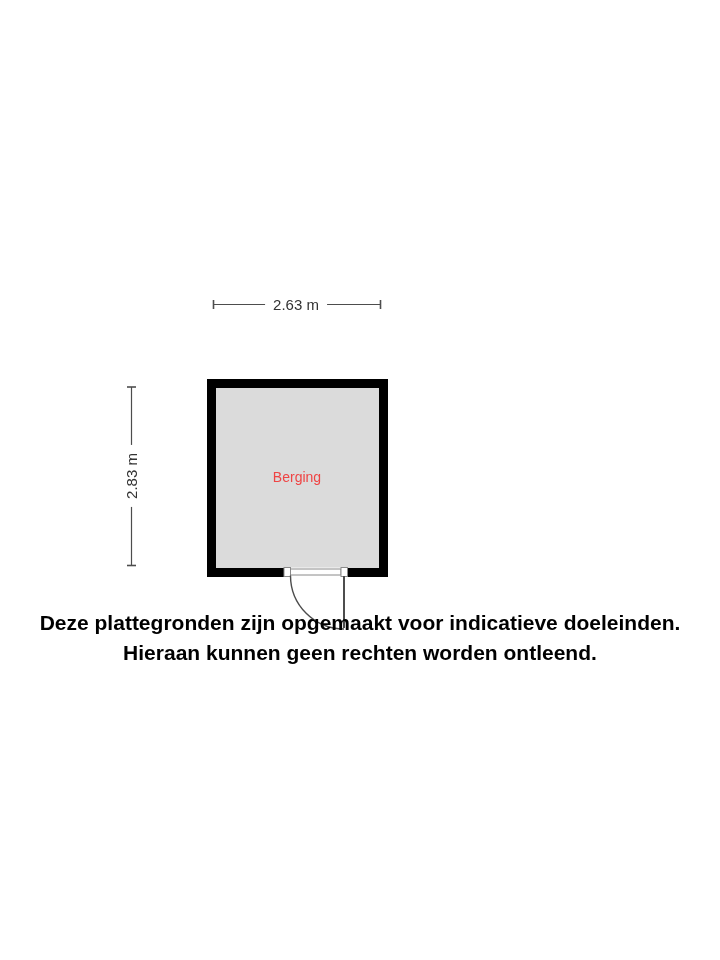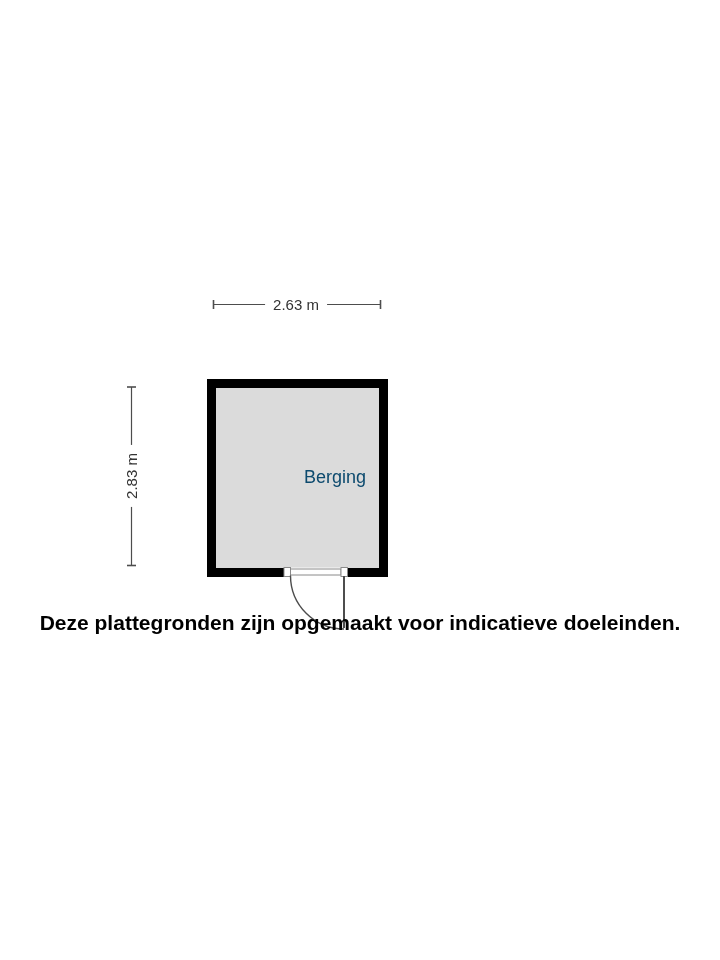--- a/index.html
+++ b/index.html
@@ -47,24 +47,23 @@
     transform:translate(-50%,-50%);
   }
   .dim-v{
     left:131px;top:476px;
     transform:translate(-50%,-50%) rotate(-90deg);
   }
   .room-label{
     position:absolute;
     left:297px;top:477px;
     transform:translate(-50%,-50%);
-    color:#0c4a6e;
-    font-size:18px;
+    color:#ef4444;
+    font-size:14px;
     white-space:nowrap;
-    margin-left:38px;
   }
   .disclaimer{
     position:absolute;
     top:608px;left:0;
     width:720px;
     text-align:center;
     font-weight:bold;
     font-size:21px;
     line-height:30px;
     color:var(--disclaimer);
@@ -103,15 +102,16 @@
   </svg>
 
   <div class="dim-label dim-h">2.63 m</div>
 
   <div class="dim-label dim-v">2.83 m</div>
 
   <div class="room-label">Berging</div>
 
   <div class="disclaimer">
     <div>Deze plattegronden zijn opgemaakt voor indicatieve doeleinden.</div>
+    <div>Hieraan kunnen geen rechten worden ontleend.</div>
   </div>
 
 </div>
 
 </body></html>

